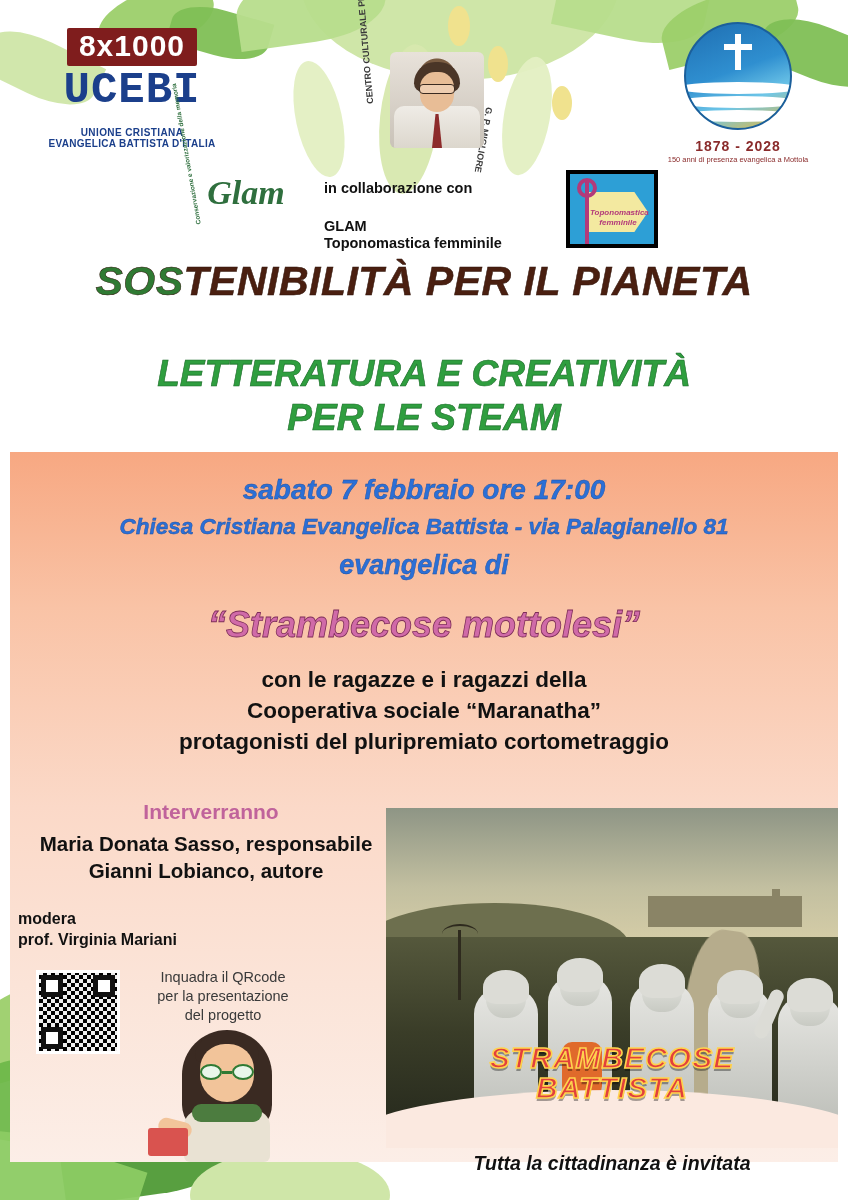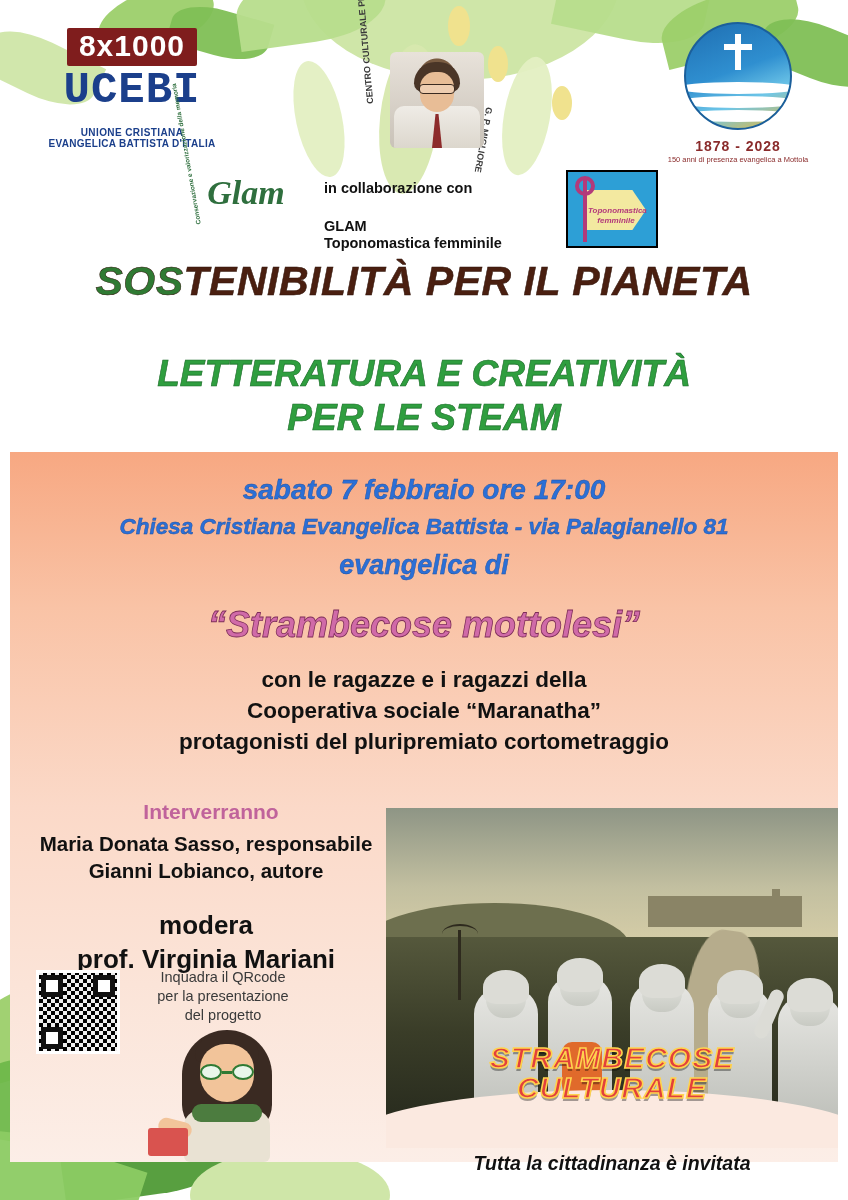--- a/index.html
+++ b/index.html
@@ -125,21 +125,21 @@
     transform-origin: 0 0;
     font-size: 6.5px; font-weight: bold; color: #2f6f3e;
     white-space: nowrap;
   }
 
   .logo-topo {
     position: absolute;
     left: 566px; top: 170px;
     width: 92px; height: 78px;
     background: #2d9fd6;
-    border: 2px solid #000000;
+    border: 4px solid #000000;
   }
   .logo-topo .flag {
     position: absolute; left: 16px; top: 18px;
     width: 62px; height: 40px; background: #f3e9a0;
     clip-path: polygon(0 0, 78% 0, 100% 50%, 78% 100%, 0 100%);
   }
   .logo-topo .pole {
     position: absolute; left: 15px; top: 8px; width: 4px; height: 62px; background: #b33a7a;
   }
   .logo-topo .venus {
@@ -253,21 +253,21 @@
     text-align: center; font-size: 21px; font-weight: bold;
     color: #c0639b;
   }
   .interv-lines {
     position: absolute; left: 8px; top: 378px; width: 376px;
     text-align: center; font-size: 20.5px; font-weight: bold;
     line-height: 1.32; color: #111;
   }
   .modera {
     position: absolute; left: 8px; top: 456px; width: 376px;
-    text-align: center; font-size: 26px; font-weight: bold;
+    font-size: 16px; font-weight: bold;
     line-height: 1.32; color: #111;
   }
 
   
   .qr {
     position: absolute; left: 26px; top: 518px;
     width: 84px; height: 84px;
     background:
       repeating-linear-gradient(90deg, #111 0 4px, #fff 4px 8px),
       repeating-linear-gradient(0deg, #111 0 4px, #fff 4px 8px);
@@ -550,19 +550,19 @@
           <div class="hood"></div>
         </div>
       <div class="figure f5">
           <div class="head"></div>
           <div class="hood"></div>
         </div>
       <div class="arm-up"></div>
       <div class="curve"></div>
       <div class="film-title">
         <div>STRAMBECOSE</div>
-        <div>CULTURALE</div>
+        <div>BATTISTA</div>
       </div>
     </div>
 
     <div class="invito">Tutta la cittadinanza è invitata</div>
   </div>
 </div>
 
 </body></html>

